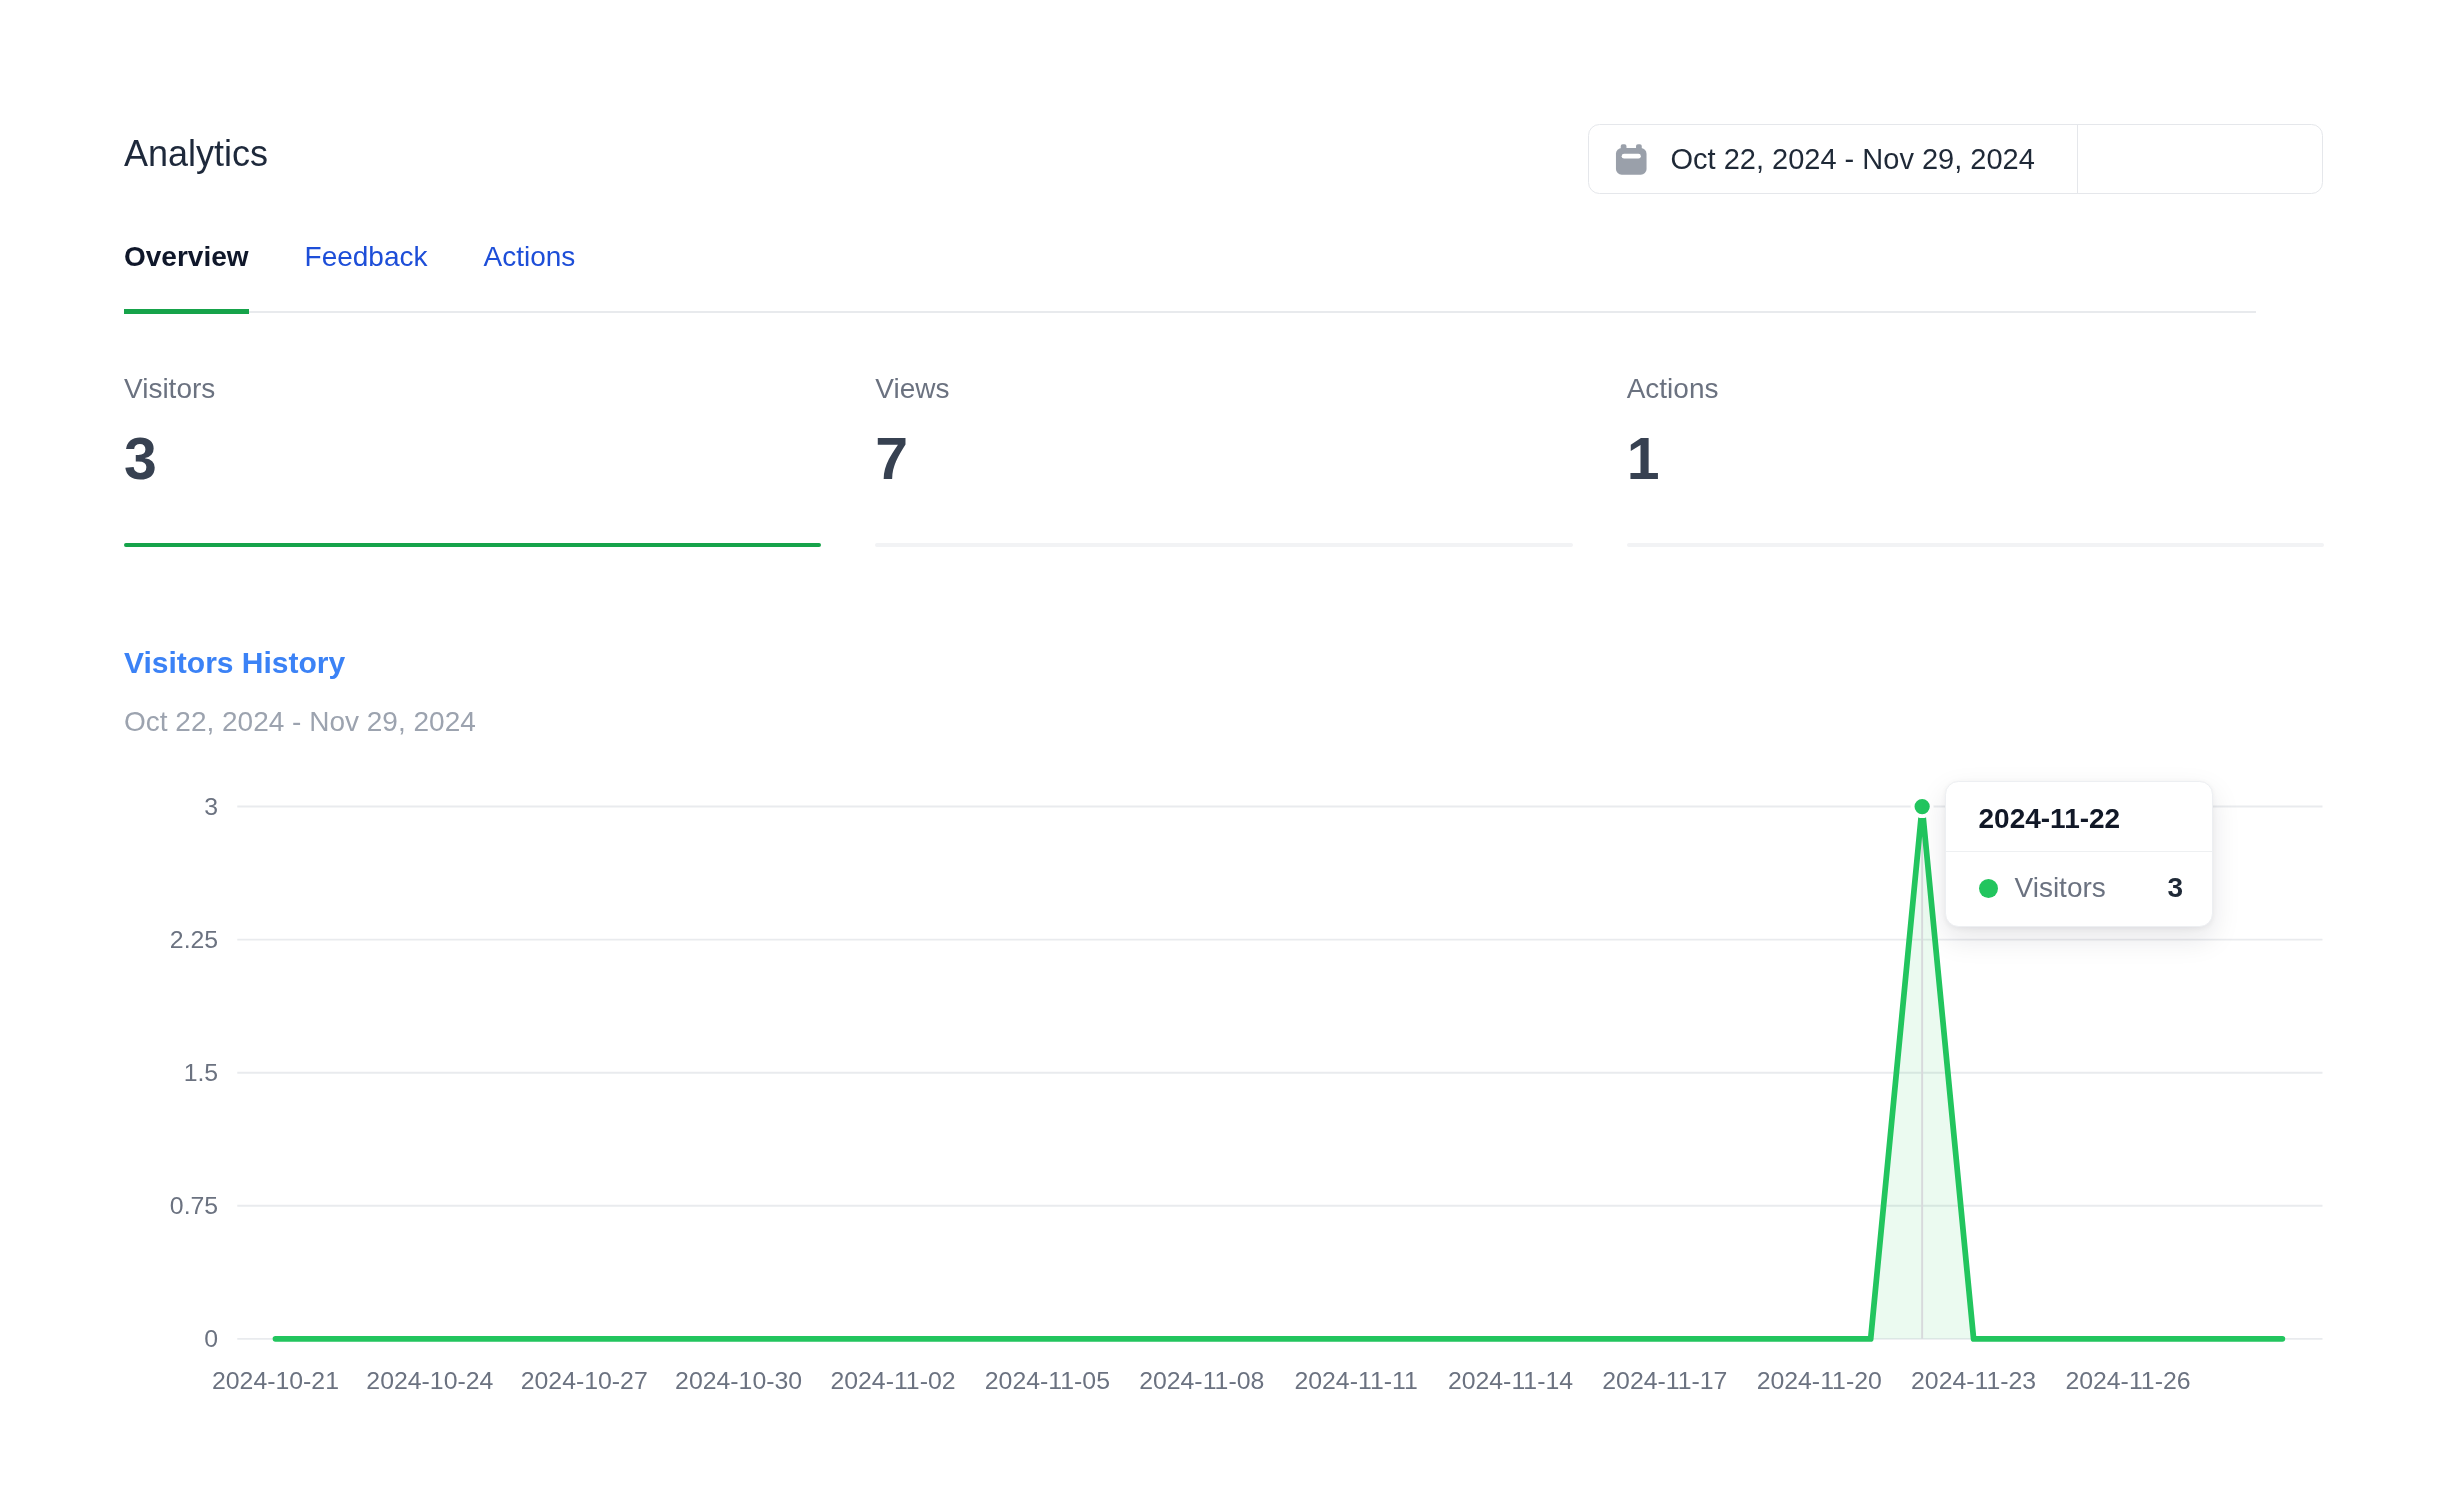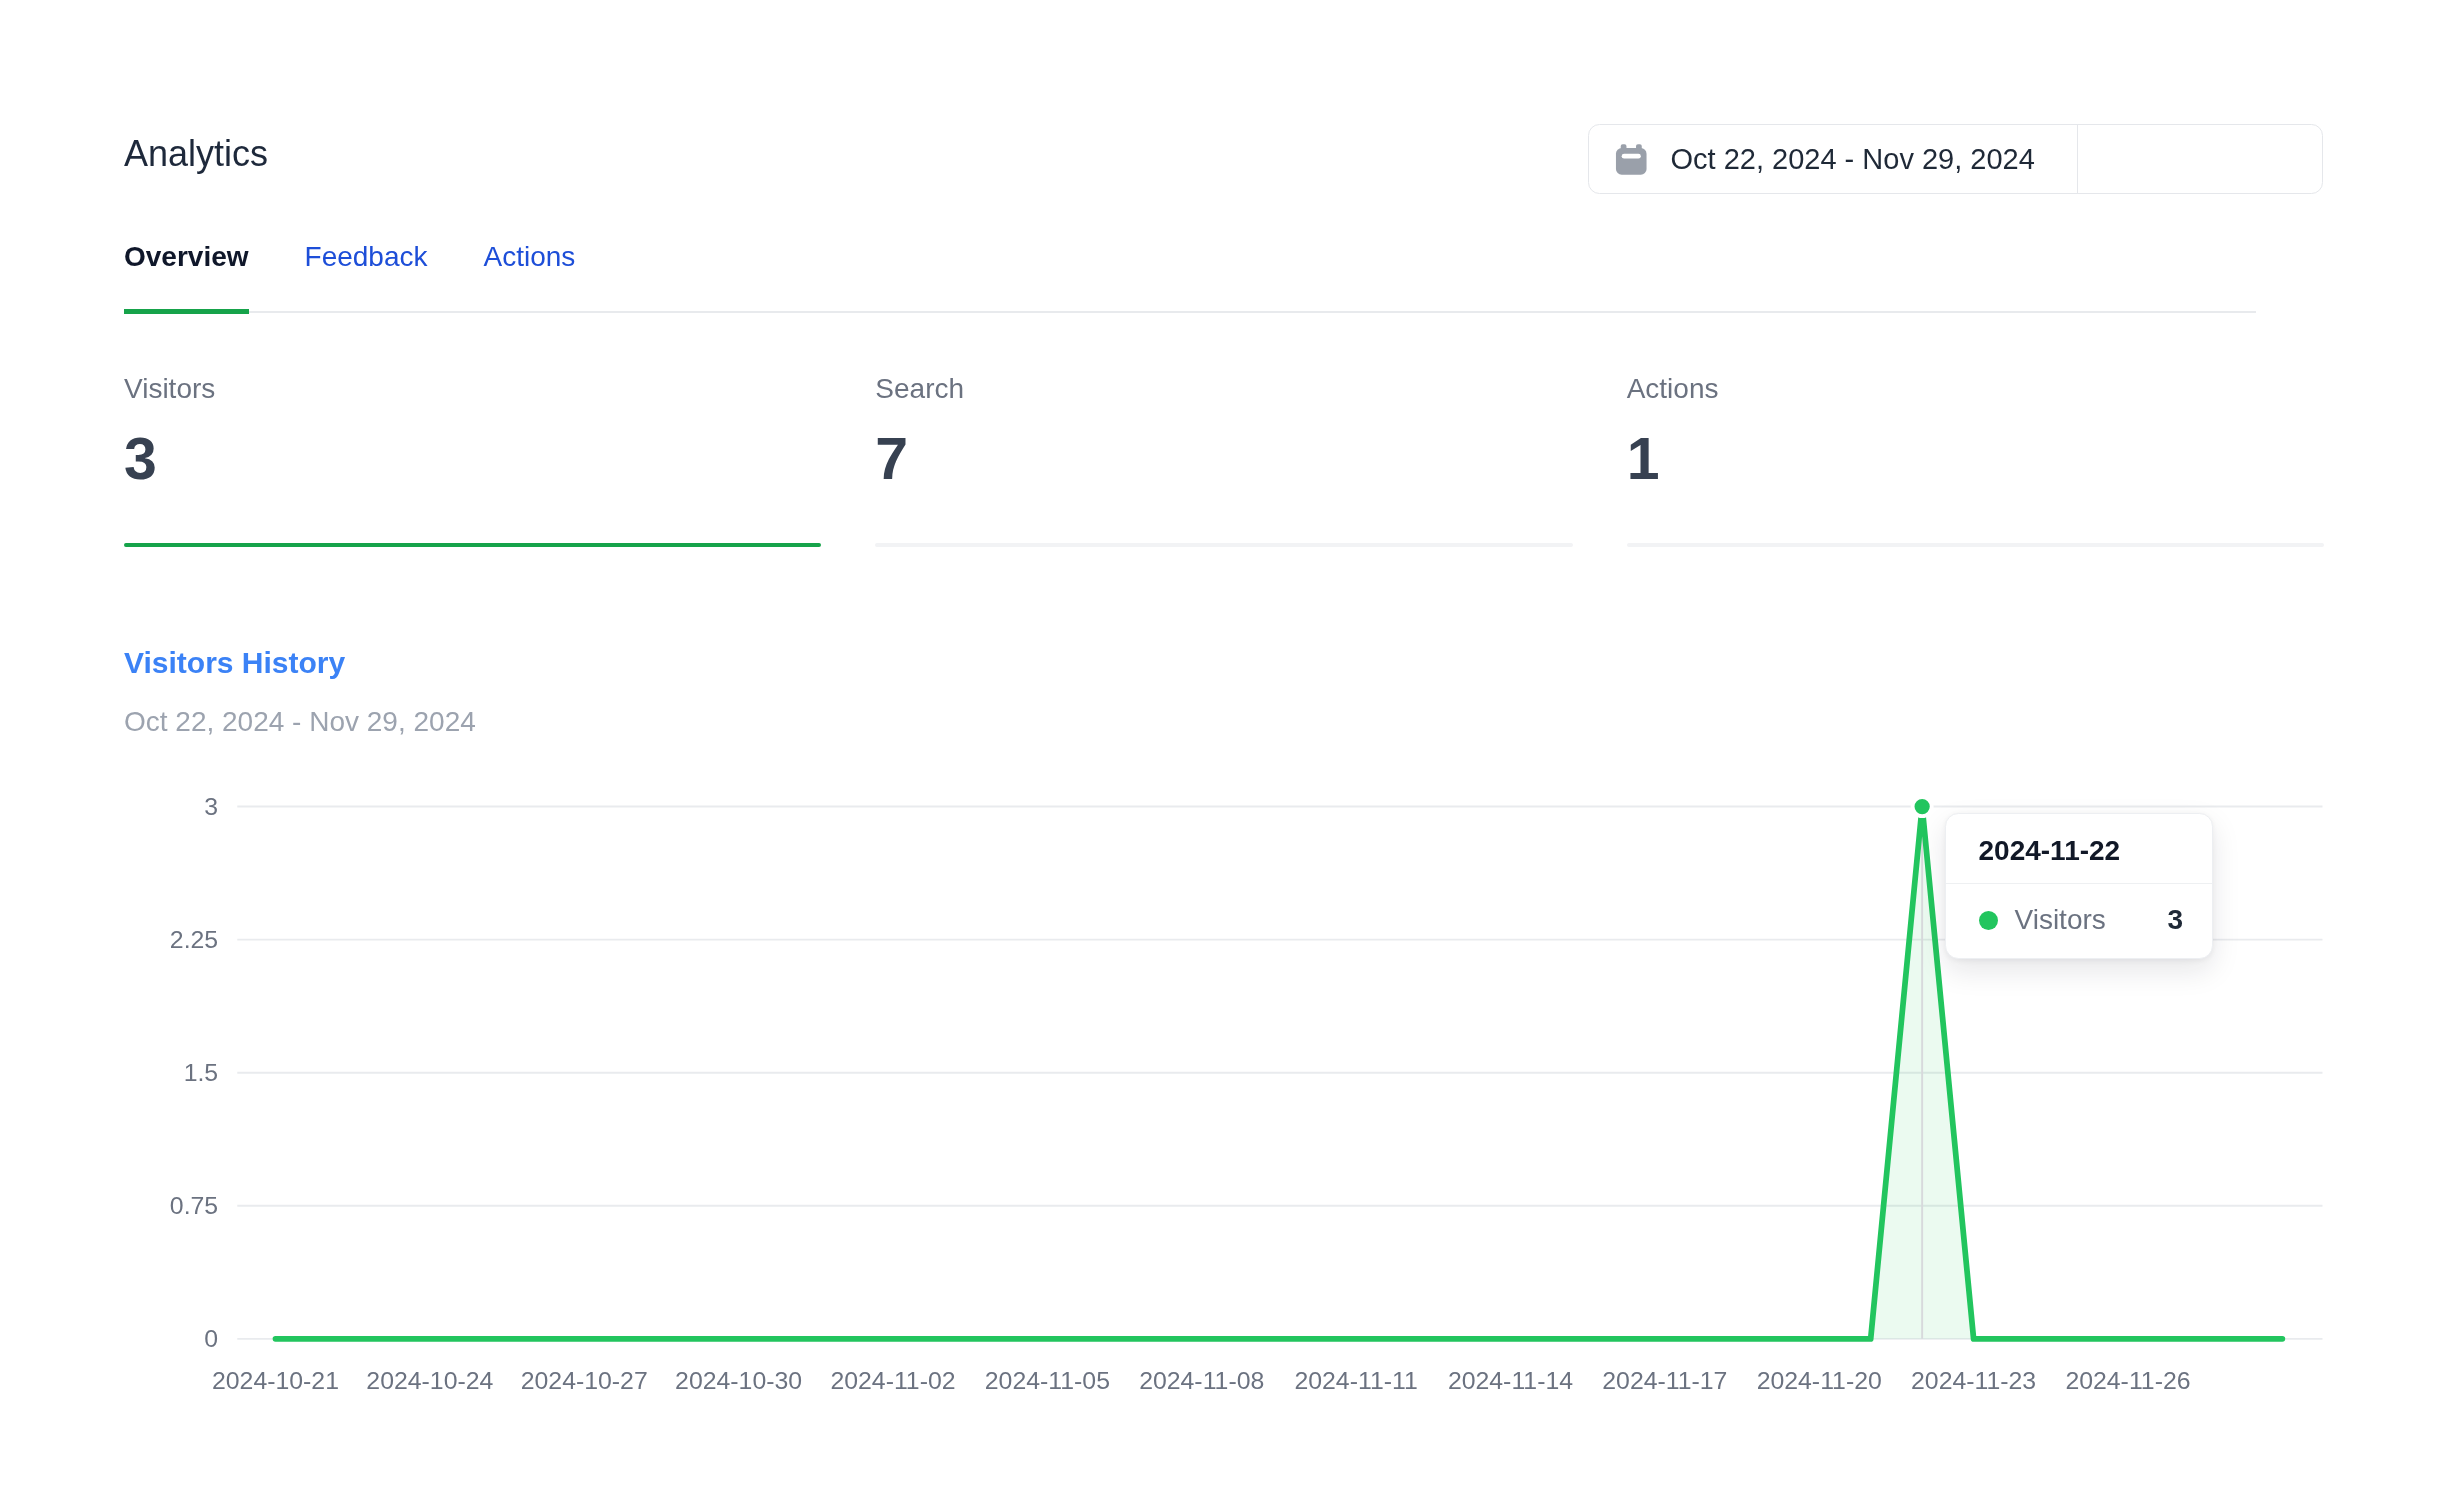--- a/index.html
+++ b/index.html
@@ -76,21 +76,21 @@
     <div class="tab">Actions</div>
   </div>
 
   <div class="stats">
     <div class="stat active">
       <div class="stat-label">Visitors</div>
       <div class="stat-value">3</div>
       <div class="stat-underline"></div>
     </div>
     <div class="stat">
-      <div class="stat-label">Search</div>
+      <div class="stat-label">Views</div>
       <div class="stat-value">7</div>
       <div class="stat-underline"></div>
     </div>
     <div class="stat">
       <div class="stat-label">Actions</div>
       <div class="stat-value">1</div>
       <div class="stat-underline"></div>
     </div>
   </div>
 
@@ -120,21 +120,21 @@
       <text x="1741.8461538461538" y="1453" text-anchor="middle" font-size="26" fill="#6b7280">2024-11-17</text>
       <text x="1903.3846153846155" y="1453" text-anchor="middle" font-size="26" fill="#6b7280">2024-11-20</text>
       <text x="2064.923076923077" y="1453" text-anchor="middle" font-size="26" fill="#6b7280">2024-11-23</text>
       <text x="2226.4615384615386" y="1453" text-anchor="middle" font-size="26" fill="#6b7280">2024-11-26</text>
       <polygon points="288,1401 288,1401 341.84615384615387,1401 395.6923076923077,1401 449.53846153846155,1401 503.38461538461536,1401 557.2307692307693,1401 611.0769230769231,1401 664.9230769230769,1401 718.7692307692307,1401 772.6153846153846,1401 826.4615384615385,1401 880.3076923076923,1401 934.1538461538462,1401 988,1401 1041.8461538461538,1401 1095.6923076923076,1401 1149.5384615384614,1401 1203.3846153846152,1401 1257.2307692307693,1401 1311.076923076923,1401 1364.923076923077,1401 1418.7692307692307,1401 1472.6153846153845,1401 1526.4615384615386,1401 1580.3076923076924,1401 1634.1538461538462,1401 1688,1401 1741.8461538461538,1401 1795.6923076923076,1401 1849.5384615384617,1401 1903.3846153846155,1401 1957.2307692307693,1401 2011.076923076923,844 2064.923076923077,1401 2118.7692307692305,1401 2172.6153846153848,1401 2226.4615384615386,1401 2280.3076923076924,1401 2334.153846153846,1401 2388,1401 2388,1401" fill="#22c55e" fill-opacity="0.09"></polygon>
       <line x1="2011.076923076923" y1="844" x2="2011.076923076923" y2="1401" stroke="#d7d9dc" stroke-width="2"></line>
       <polyline points="288,1401 341.84615384615387,1401 395.6923076923077,1401 449.53846153846155,1401 503.38461538461536,1401 557.2307692307693,1401 611.0769230769231,1401 664.9230769230769,1401 718.7692307692307,1401 772.6153846153846,1401 826.4615384615385,1401 880.3076923076923,1401 934.1538461538462,1401 988,1401 1041.8461538461538,1401 1095.6923076923076,1401 1149.5384615384614,1401 1203.3846153846152,1401 1257.2307692307693,1401 1311.076923076923,1401 1364.923076923077,1401 1418.7692307692307,1401 1472.6153846153845,1401 1526.4615384615386,1401 1580.3076923076924,1401 1634.1538461538462,1401 1688,1401 1741.8461538461538,1401 1795.6923076923076,1401 1849.5384615384617,1401 1903.3846153846155,1401 1957.2307692307693,1401 2011.076923076923,844 2064.923076923077,1401 2118.7692307692305,1401 2172.6153846153848,1401 2226.4615384615386,1401 2280.3076923076924,1401 2334.153846153846,1401 2388,1401" fill="none" stroke="#22c55e" stroke-width="6" stroke-linejoin="round" stroke-linecap="round"></polyline>
       <circle cx="2011.076923076923" cy="844" r="10" fill="#22c55e" stroke="#ffffff" stroke-width="4"></circle>
     </svg>
 
-  <div id="tooltip" style="left: 1945px; top: 813px;">
+  <div id="tooltip" style="left: 1945px; top: 781px;">
     <div class="tt-title">2024-11-22</div>
     <div class="tt-row">
       <span class="tt-dot"></span>
       <span class="tt-series">Visitors</span>
       <span class="tt-value">3</span>
     </div>
   </div>
 
 </div>
 

